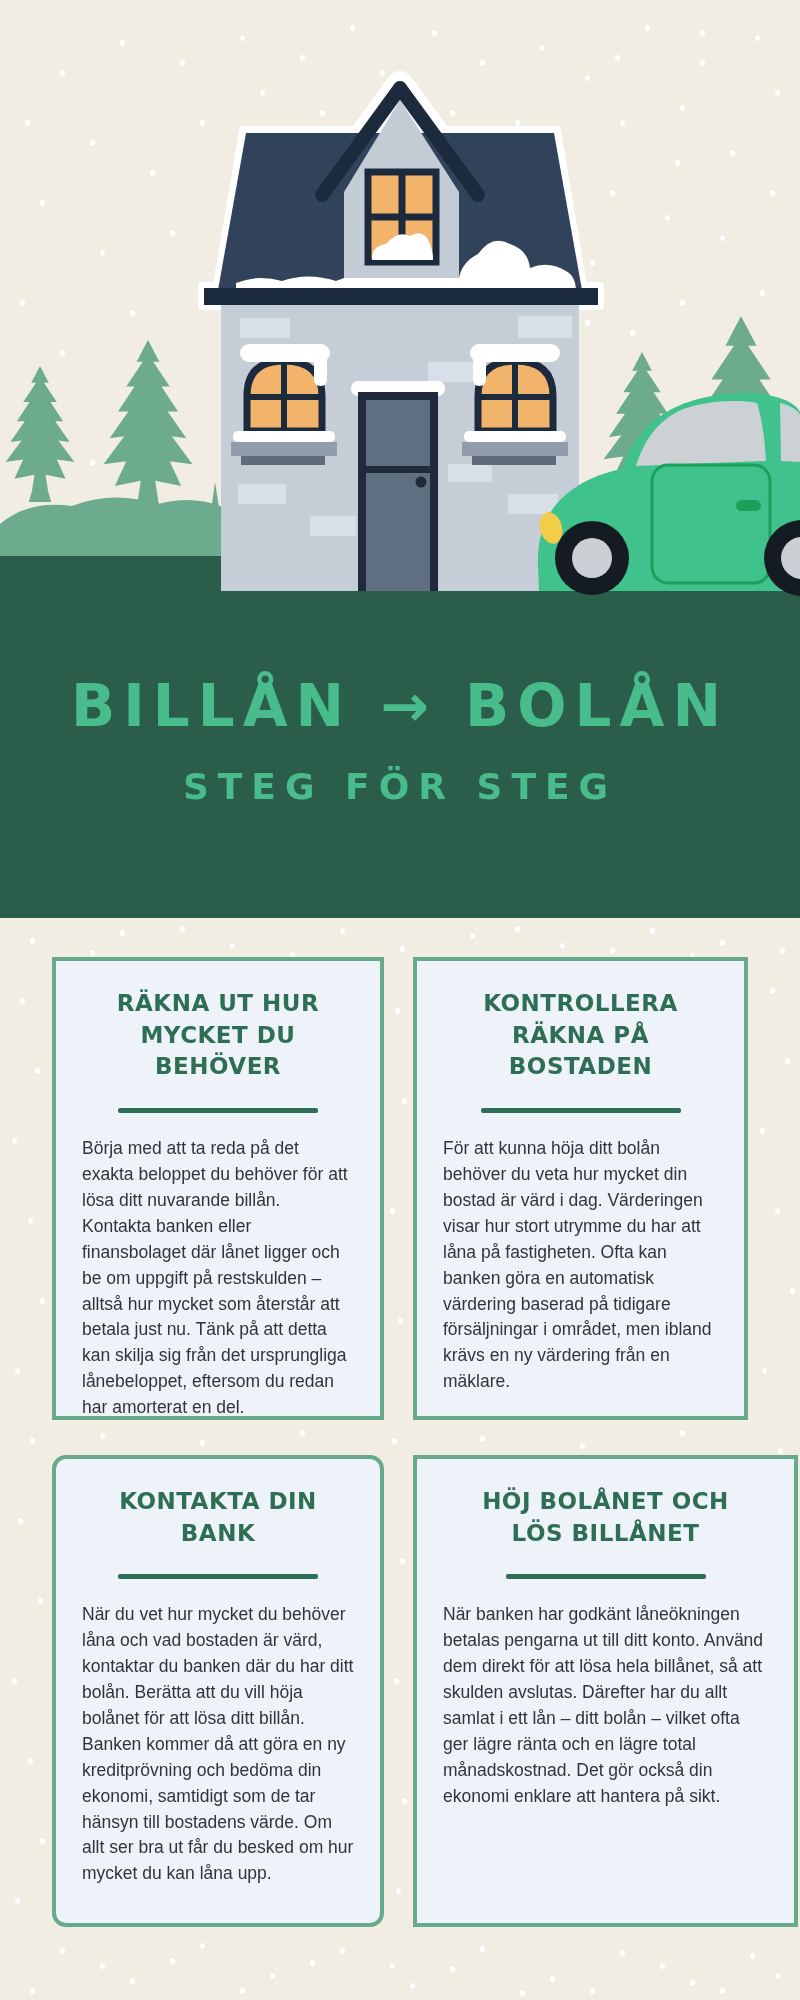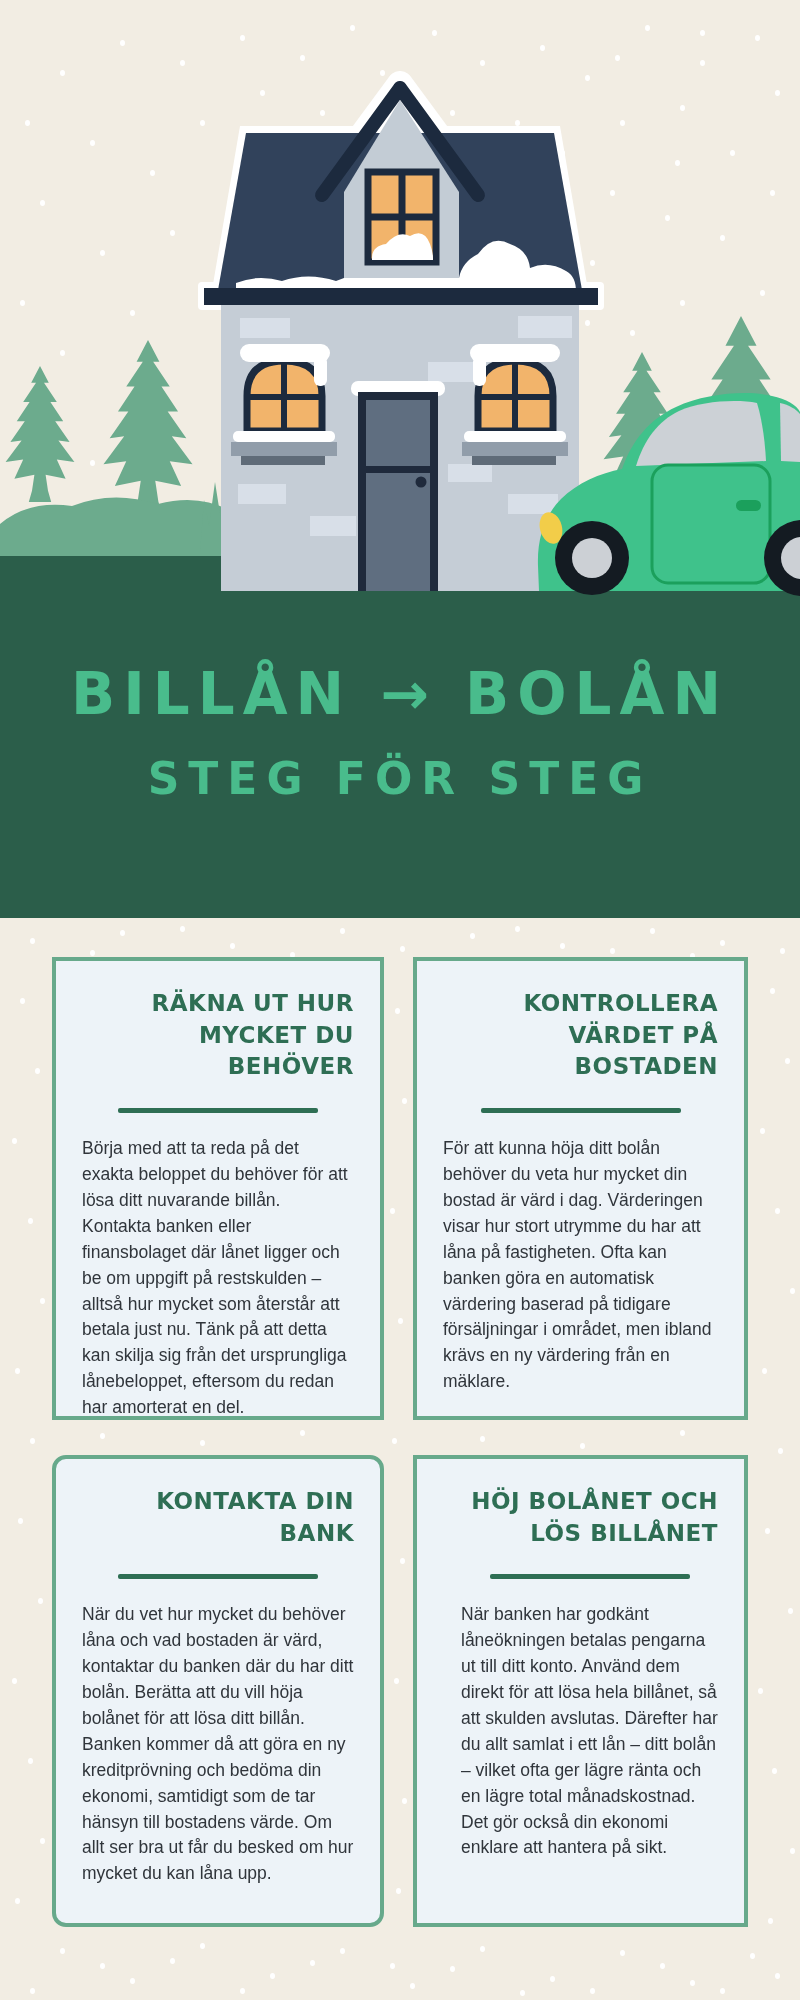--- a/index.html
+++ b/index.html
@@ -9,27 +9,27 @@
     font-family:"Liberation Sans",sans-serif;
   }
   
   .hero{position:relative;height:918px;}
   .banner{
     position:absolute;left:0;top:553px;width:800px;height:365px;
     background:var(--banner_green,#2b5e4a);text-align:center;box-sizing:border-box;
     padding-top:112px;
   }
   .banner h1{
-    margin:0;font-family:"DejaVu Sans",sans-serif;font-weight:800;
+    margin:12px;font-family:"DejaVu Sans",sans-serif;font-weight:800;
     font-size:58px;line-height:1.0;letter-spacing:8px;
     color:var(--title_green,#49bc8c);white-space:nowrap;
   }
   .banner h2{
     margin:34px 0 0 0;font-family:"DejaVu Sans",sans-serif;font-weight:800;
-    font-size:44px;line-height:1.0;letter-spacing:9px;
+    font-size:36px;line-height:1.0;letter-spacing:9px;
     color:var(--title_green,#49bc8c);white-space:nowrap;
   }
   .scene{position:absolute;left:0;top:0;}
   
   .dots{position:absolute;left:0;top:0;width:5px;height:6px;border-radius:50%;background:transparent;}
   .hero-dots{box-shadow:
     645px 25px 0 #fff,700px 60px 0 #fff,755px 35px 0 #fff,585px 75px 0 #fff,
     620px 120px 0 #fff,680px 105px 0 #fff,730px 150px 0 #fff,775px 90px 0 #fff,
     540px 45px 0 #fff,560px 150px 0 #fff,610px 190px 0 #fff,665px 215px 0 #fff,
     720px 235px 0 #fff,770px 190px 0 #fff,590px 260px 0 #fff,540px 220px 0 #fff,
@@ -66,24 +66,24 @@
   
   .content{position:relative;height:1082px;}
   .card{
     position:absolute;box-sizing:border-box;
     background:var(--card_bg,#edf3f8);
     border:4px solid var(--card_border,#67a98b);
   }
   .card-1{left:52px;top:39px;width:332px;height:463px;}
   .card-2{left:413px;top:39px;width:335px;height:463px;}
   .card-3{left:52px;top:537px;width:332px;height:472px;border-radius:14px;}
-  .card-4{left:413px;top:537px;width:335px;height:472px;padding-left:18px;}
+  .card-4{left:413px;top:537px;width:385px;height:472px;}
   .card h3{
     margin:27px 26px 0;font-family:"DejaVu Sans",sans-serif;font-weight:800;
-    font-size:23px;line-height:1.38;letter-spacing:0.5px;text-align:right;
+    font-size:23px;line-height:1.38;letter-spacing:0.5px;text-align:center;
     color:var(--heading_green,#2e6e54);white-space:pre-line;
   }
   .divider{
     width:200px;height:5px;margin:25px auto 23px;
     background:var(--heading_green,#2e6e54);border-radius:2px;
   }
   .card p{
     margin:6px 26px;font-size:17.5px;line-height:1.48;
     color:var(--body_text,#30353b);
   }
@@ -207,21 +207,21 @@
 
     <article class="card card-1">
       <h3>RÄKNA UT HUR
 MYCKET DU BEHÖVER</h3>
       <div class="divider"></div>
       <p>Börja med att ta reda på det exakta beloppet du behöver för att lösa ditt nuvarande billån. Kontakta banken eller finansbolaget där lånet ligger och be om uppgift på restskulden – alltså hur mycket som återstår att betala just nu. Tänk på att detta kan skilja sig från det ursprungliga lånebeloppet, eftersom du redan har amorterat en del.</p>
     </article>
 
     <article class="card card-2">
       <h3>KONTROLLERA
-VÄRDET PÅ BOSTADEN</h3>
+RÄKNA PÅ BOSTADEN</h3>
       <div class="divider"></div>
       <p>För att kunna höja ditt bolån behöver du veta hur mycket din bostad är värd i dag. Värderingen visar hur stort utrymme du har att låna på fastigheten. Ofta kan banken göra en automatisk värdering baserad på tidigare försäljningar i området, men ibland krävs en ny värdering från en mäklare.</p>
     </article>
 
     <article class="card card-3">
       <h3>KONTAKTA DIN
 BANK</h3>
       <div class="divider"></div>
       <p>När du vet hur mycket du behöver låna och vad bostaden är värd, kontaktar du banken där du har ditt bolån. Berätta att du vill höja bolånet för att lösa ditt billån. Banken kommer då att göra en ny kreditprövning och bedöma din ekonomi, samtidigt som de tar hänsyn till bostadens värde. Om allt ser bra ut får du besked om hur mycket du kan låna upp.</p>
     </article>

